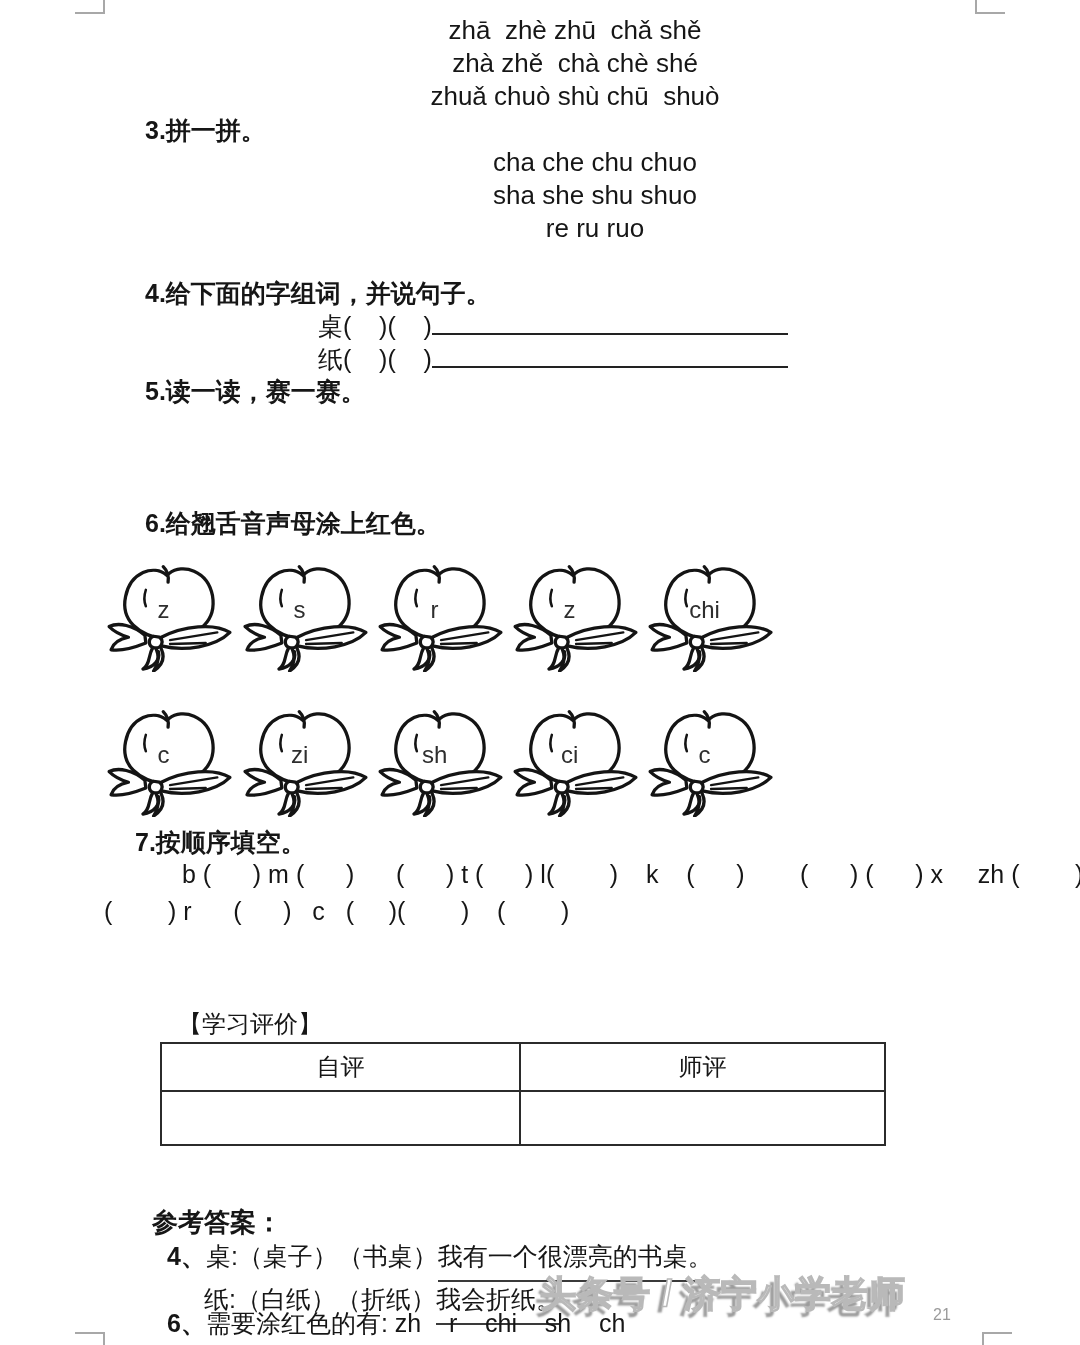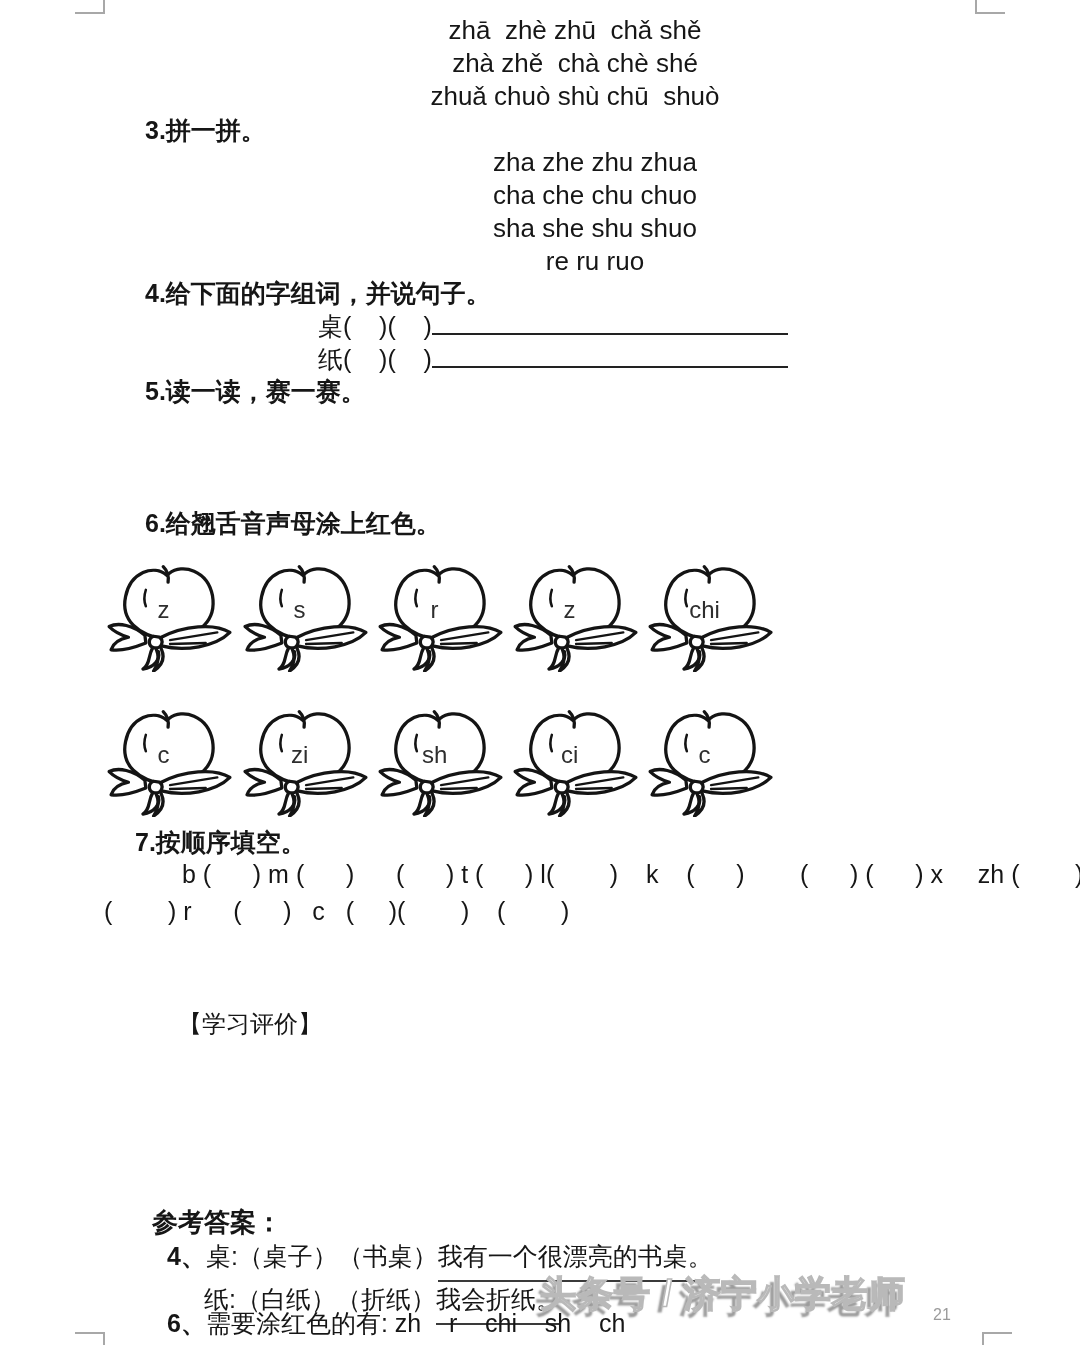--- a/index.html
+++ b/index.html
@@ -71,21 +71,20 @@
   <div class="corner br" style="left:982px;top:1332px;"></div>
 
   <div class="abs pinyin center" style="left:415px;top:14px;width:320px;">
     <div class="pre">zhā  zhè zhū  chǎ shě</div>
     <div class="pre">zhà zhě  chà chè shé</div>
     <div class="pre">zhuǎ chuò shù chū  shuò</div>
   </div>
 
   <div class="abs h" style="left:145px;top:114px;">3.拼一拼。</div>
   <div class="abs pinyin center" style="left:440px;top:146px;width:310px;">
-    <div>zha zhe zhu zhua</div>
     <div>cha che chu chuo</div>
     <div>sha she shu shuo</div>
     <div>re ru ruo</div>
   </div>
 
   <div class="abs h" style="left:145px;top:277px;">4.给下面的字组词，并说句子。</div>
   <div class="abs cn" style="left:318px;top:309px;">
     <span class="pre">桌(    )(    )</span><span class="blank"></span>
   </div>
   <div class="abs cn" style="left:318px;top:342px;">
@@ -156,20 +155,32 @@
         <use href="#peach-sym" xlink:href="#peach-sym"></use>
       </svg>
     <span class="peach-label">c</span>
   </div>
 
   <div class="abs h" style="left:135px;top:826px;">7.按顺序填空。</div>
   <div class="abs cn pre" style="left:182px;top:858px;">b (      ) m (      )      (      ) t (      ) l(        )    k    (      )        (      ) (      ) x     zh (        )</div>
   <div class="abs cn pre" style="left:104px;top:895px;">(        ) r      (      )   c   (     )(        )    (        )</div>
 
   <div class="abs" style="left:178px;top:1008px;font-size:24px;font-weight:500;">【学习评价】</div>
+  <table class="eval-table">
+    <tbody>
+        <tr class="hd">
+      <td style="width:49.6%;">自评</td>
+      <td>师评</td>
+    </tr>
+    <tr class="bd">
+      <td></td>
+      <td></td>
+    </tr>
+  </tbody>
+    </table>
 
   <div class="abs ans" style="left:152px;top:1206px;font-weight:700;font-size:26px;">参考答案：</div>
   <div class="abs ans" style="left:167px;top:1240px;">
     <b>4、</b><span>桌:（桌子）（书桌）</span><span class="ans-underline">我有一个很漂亮的书桌。</span>
   </div>
   <div class="abs ans" style="left:204px;top:1275px;margin-top:8px;">
     <span>纸:（白纸）（折纸）</span><span class="ans-underline">我会折纸。</span>
   </div>
   <div class="abs ans" style="left:167px;top:1307px;">
     <b>6、</b><span class="pre">需要涂红色的有: zh    r    chi    sh    ch</span>

